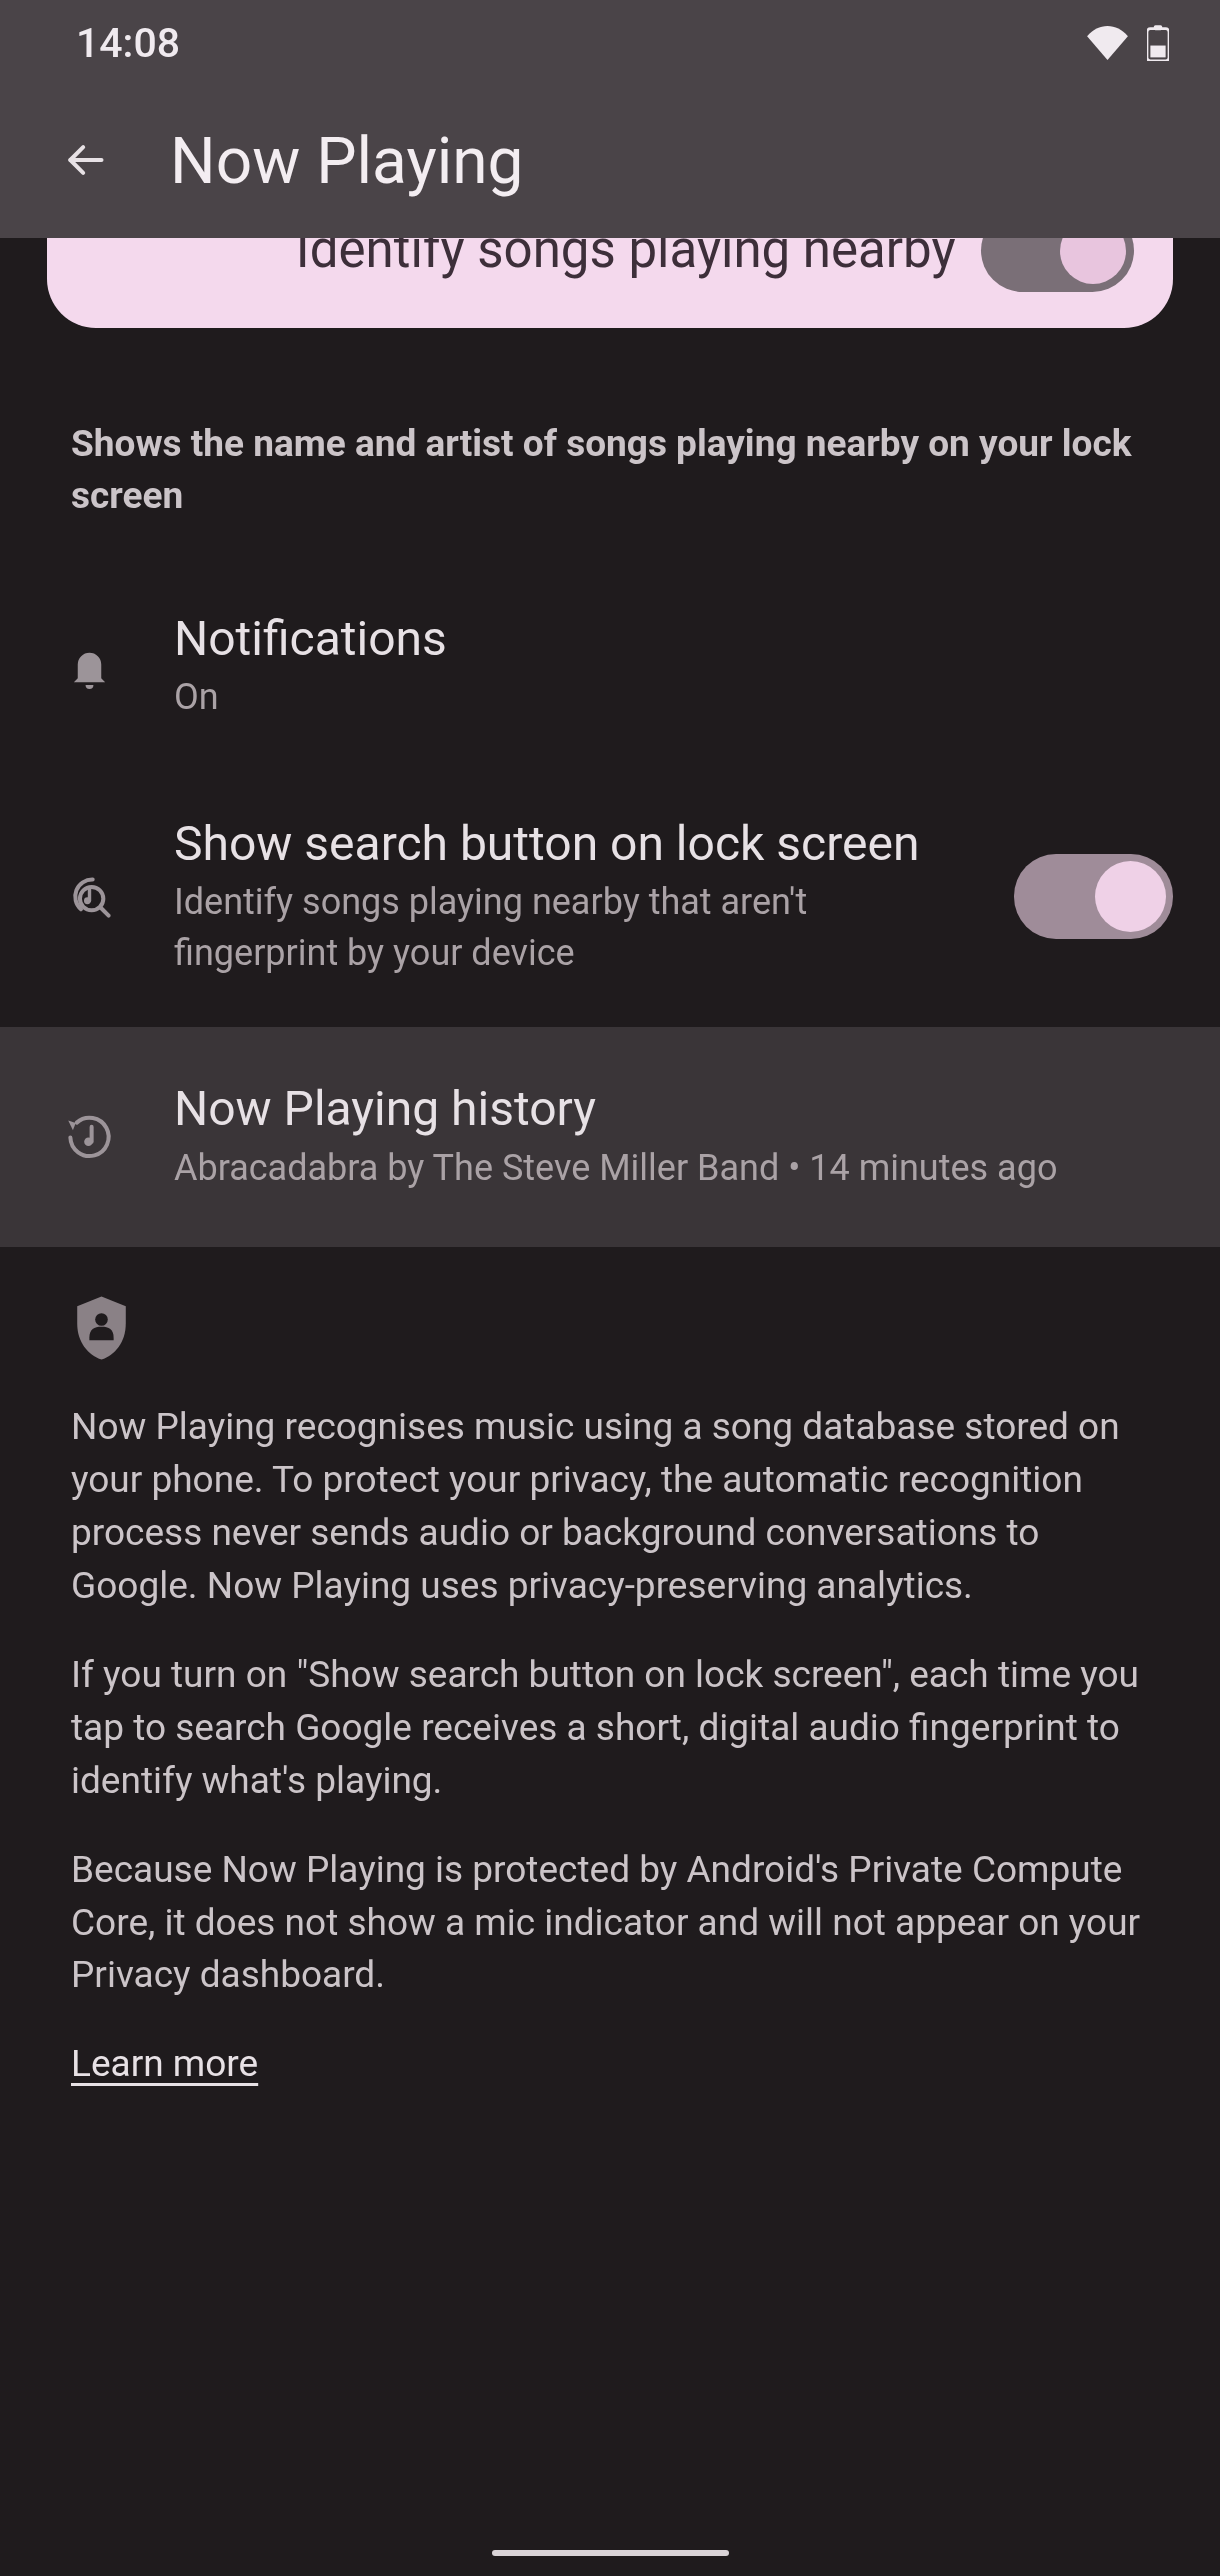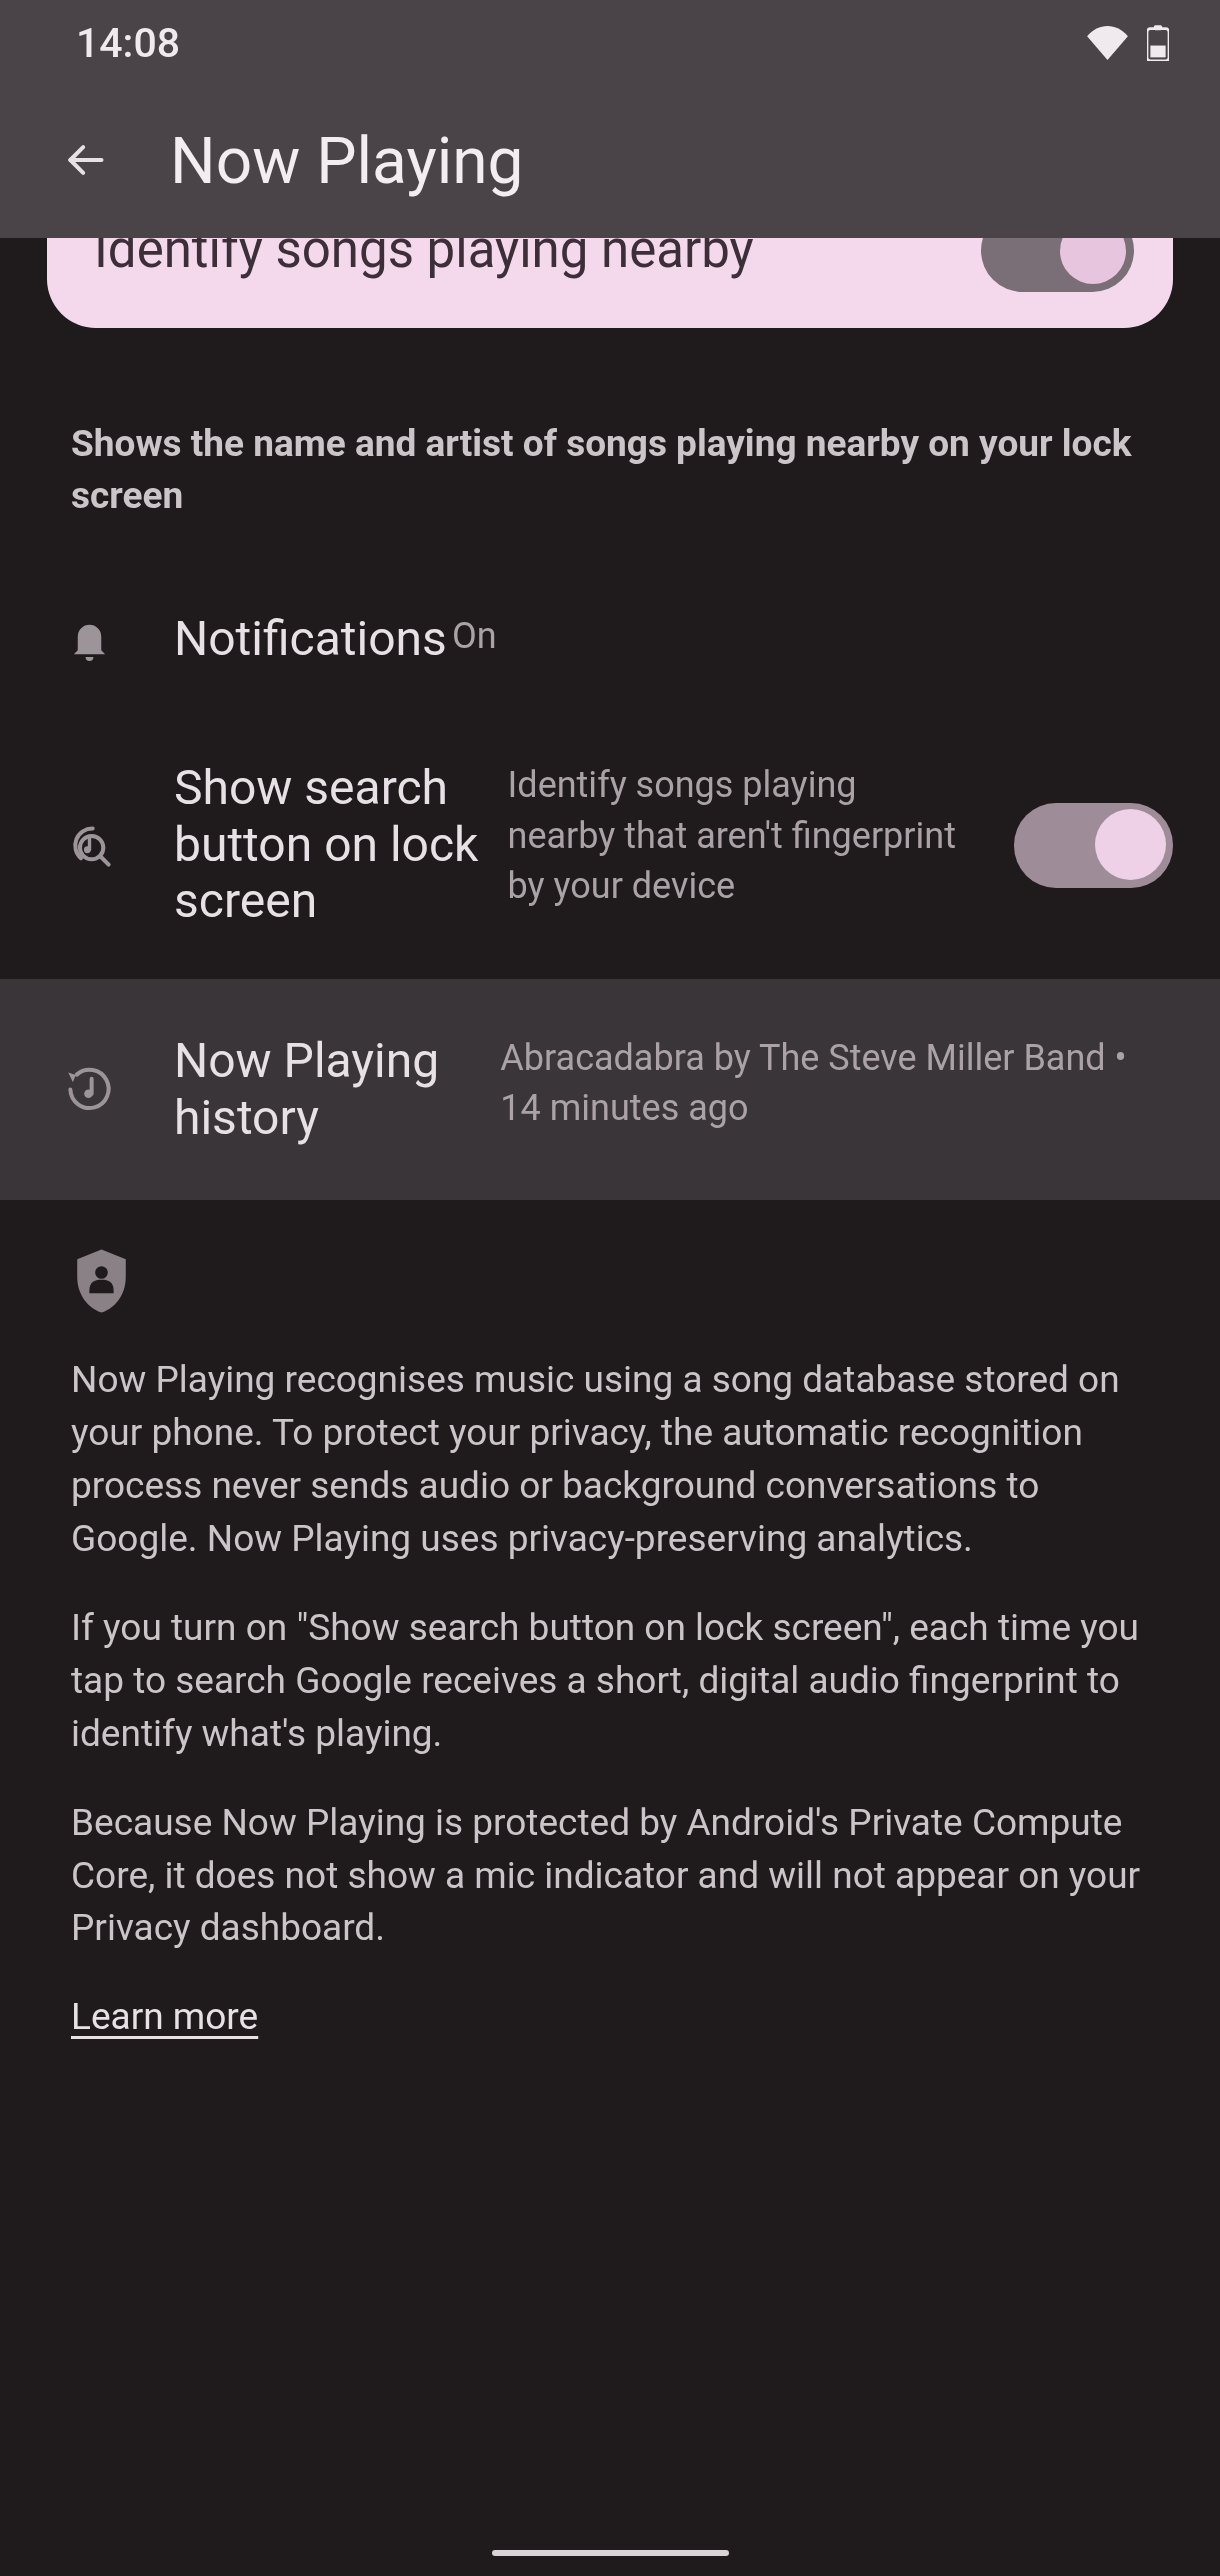--- a/index.html
+++ b/index.html
@@ -88,20 +88,21 @@
     margin-top: -63px; 
   }
   .hero-card {
     background: var(--card-pink);
     border-radius: 49px;
     padding: 34px 39px 36px 47px;
     display: flex;
     align-items: center;
     justify-content: space-between;
     gap: 25.4px;
+    text-align: right;
   }
   .hero-text {
     font-size: 51px;
     font-weight: 400;
     color: var(--card-pink-text);
     line-height: 1.15;
     flex: 1;
   }
   .toggle {
     position: relative;
@@ -139,21 +140,21 @@
     gap: 47px;
   }
   .row .icon {
     width: 76px;
     display: flex;
     align-items: center;
     justify-content: center;
     color: var(--icon);
     flex-shrink: 0;
   }
-  .row .texts { flex: 1; display: flex; gap: 5.1px; }
+  .row .texts { flex: 1; display: flex; flex-direction: column; gap: 5.1px; }
   .row .title {
     font-size: 48px;
     font-weight: 400;
     color: var(--text-primary);
     line-height: 1.18;
   }
   .row .subtitle {
     font-size: 36px;
     font-weight: 400;
     color: var(--text-tertiary);

